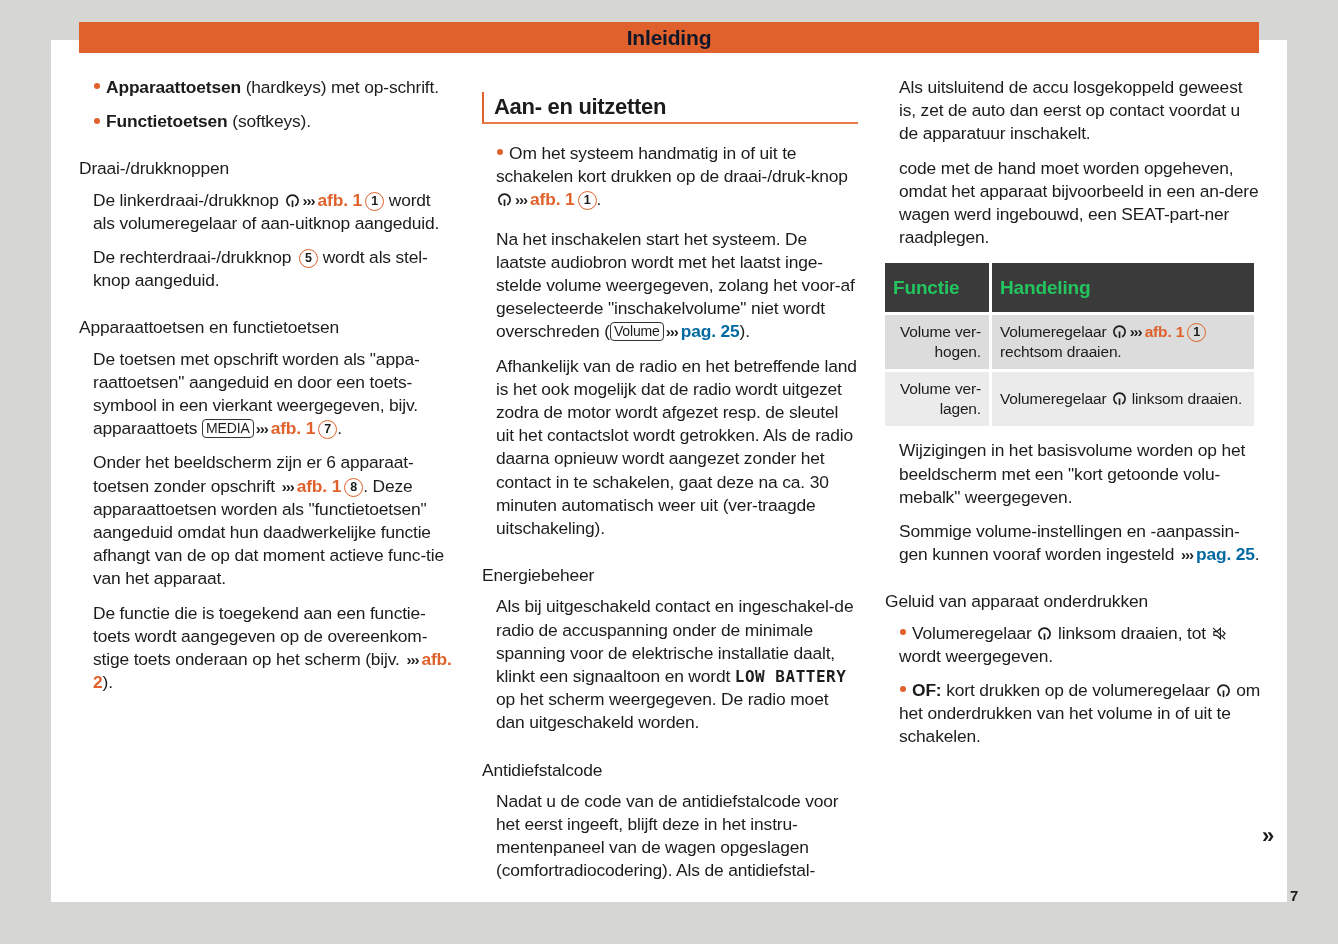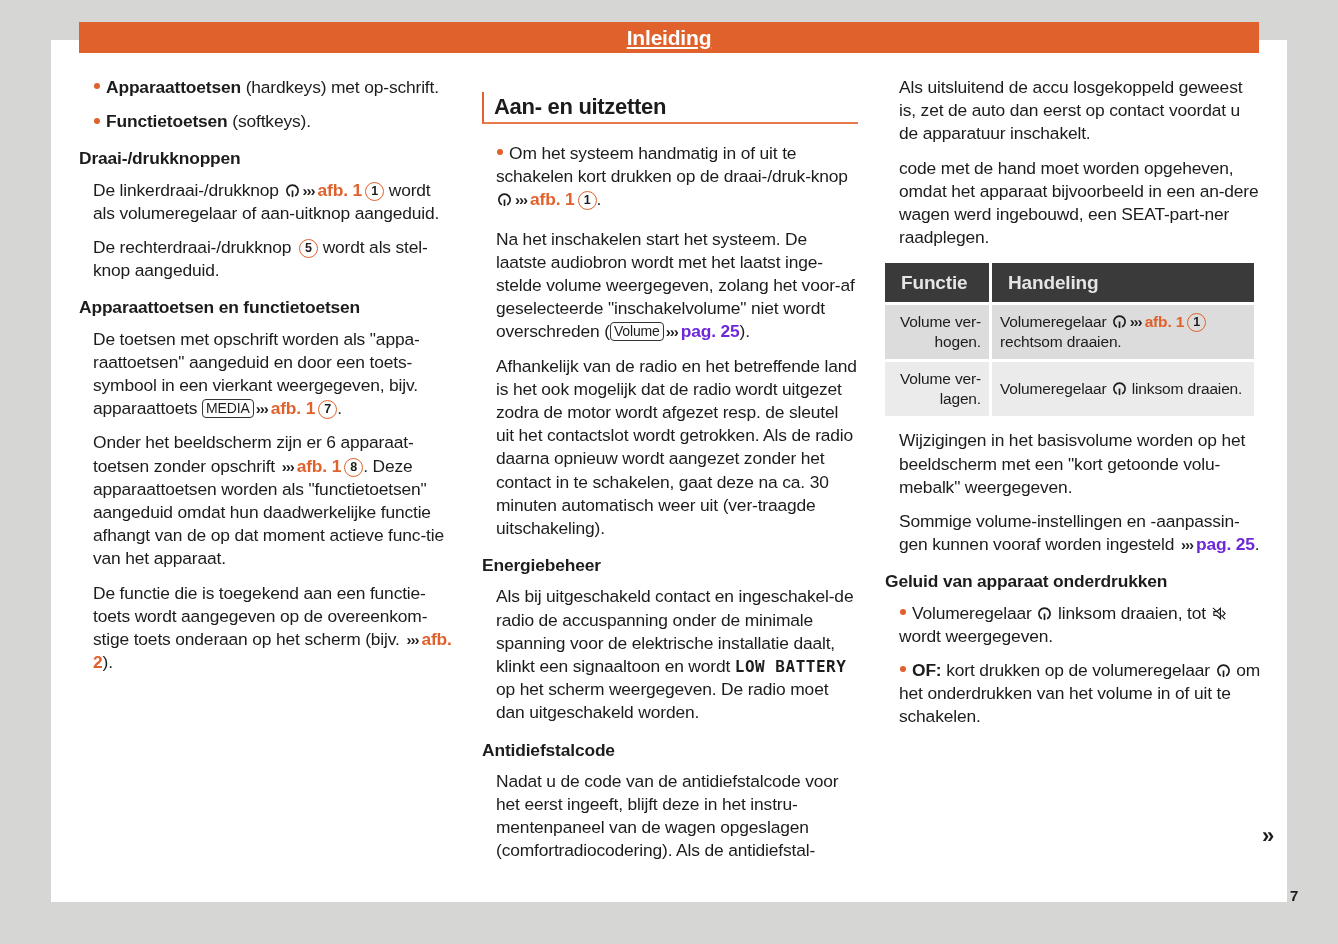--- a/index.html
+++ b/index.html
@@ -1,48 +1,48 @@
 <!DOCTYPE html>
 <html><head>
 <meta charset="utf-8">
 <style>
   * { box-sizing: border-box; margin: 0; padding: 0; }
   html, body { width: 1338px; height: 944px; background: #d6d6d4; overflow: hidden; }
   body { position: relative; font-family: "Liberation Sans", sans-serif; color: #1c1c1c; }
 
   .page { position: absolute; left: 51px; top: 40px; width: 1236px; height: 862px; background: #ffffff; }
   .header-bar { position: absolute; left: 79px; top: 22px; width: 1180px; height: 31px; background: #e0612b;
-    color: #ffffff; font-weight: bold; font-size: 21px; text-align: center; line-height: 31px; letter-spacing: -0.2px; text-decoration: underline; }
+    color: #0f172a; font-weight: bold; font-size: 21px; text-align: center; line-height: 31px; letter-spacing: -0.2px; }
 
   .col { position: absolute; top: 76px; font-size: 17.4px; line-height: 23.2px; letter-spacing: -0.15px; }
   .col1 { left: 79px; width: 375px; }
   .col2 { left: 482px; width: 376px; top: 76px; }
   .col3 { left: 885px; width: 376px; }
 
   p { margin-bottom: 11px; margin-left: 14px; }
   .bullet { display: inline-block; width: 6px; height: 6px; border-radius: 50%; background: #e0612b;
     vertical-align: middle; margin: 0 6px 4px 1px; }
   b { font-weight: bold; }
-  .sub { font-weight: bold; font-size: 17.4px; margin-top: 14px; margin-bottom: 8px; }
+  .sub { font-weight: normal; font-size: 17.4px; margin-top: 24px; margin-bottom: 8px; }
   .ref { color: #e0612b; font-weight: bold; }
-  .ref-gray { color: #6d28d9; font-weight: bold; }
+  .ref-gray { color: #0369a1; font-weight: bold; }
   .chev { font-weight: bold; font-size: 15px; letter-spacing: -1px; margin: 0 3px 0 2px; }
   .circ { display: inline-block; width: 19px; height: 19px; border: 1.6px solid #e0612b; border-radius: 50%;
     font-size: 12.5px; line-height: 16px; text-align: center; font-weight: bold; color: #1c1c1c; vertical-align: 1px; margin-left: 3px; }
   .keybox { display: inline-block; border: 1.3px solid #333; border-radius: 4px; font-size: 14px; line-height: 17px;
     padding: 0 3px; vertical-align: 1px; }
   .mono { font-family: "DejaVu Sans Mono", monospace; font-weight: bold; font-size: 16px; letter-spacing: 0.5px; }
   .knob { display: inline-block; width: 15px; height: 15px; vertical-align: -2px; margin: 0 1px; }
 
   .section-title { font-weight: bold; font-size: 22px; line-height: 30px; padding-left: 10px;
     border-left: 2px solid #e0612b; border-bottom: 2px solid #e87a4b; margin-bottom: 18px; letter-spacing: -0.3px; }
   .col2 .section-title { margin-top: 16px; }
 
   table.func { width: 375px; border-collapse: separate; border-spacing: 3px 3px; margin-left: -3px; margin-bottom: 10px; font-size: 15.5px; line-height: 20px; }
-  table.func th { background: #3a3a3a; color: #e5e5e5; text-align: left; font-size: 19px; font-weight: bold; padding: 6px 16px; height: 39px; }
+  table.func th { background: #3a3a3a; color: #22c55e; text-align: left; font-size: 19px; font-weight: bold; padding: 6px 8px; height: 49px; }
   table.func td { padding: 7px 8px; vertical-align: middle; }
   table.func tr.r1 td { background: #dcdcdc; }
   table.func tr.r2 td { background: #ebebeb; }
   table.func td.c1 { width: 104px; text-align: right; }
 
   .cont-mark { position: absolute; left: 1262px; top: 823px; font-weight: bold; font-size: 22px; color: #1c1c1c; }
   .page-num { position: absolute; left: 1290px; top: 887px; font-weight: bold; font-size: 15px; color: #1c1c1c; }
 </style>
 </head>
 <body>

